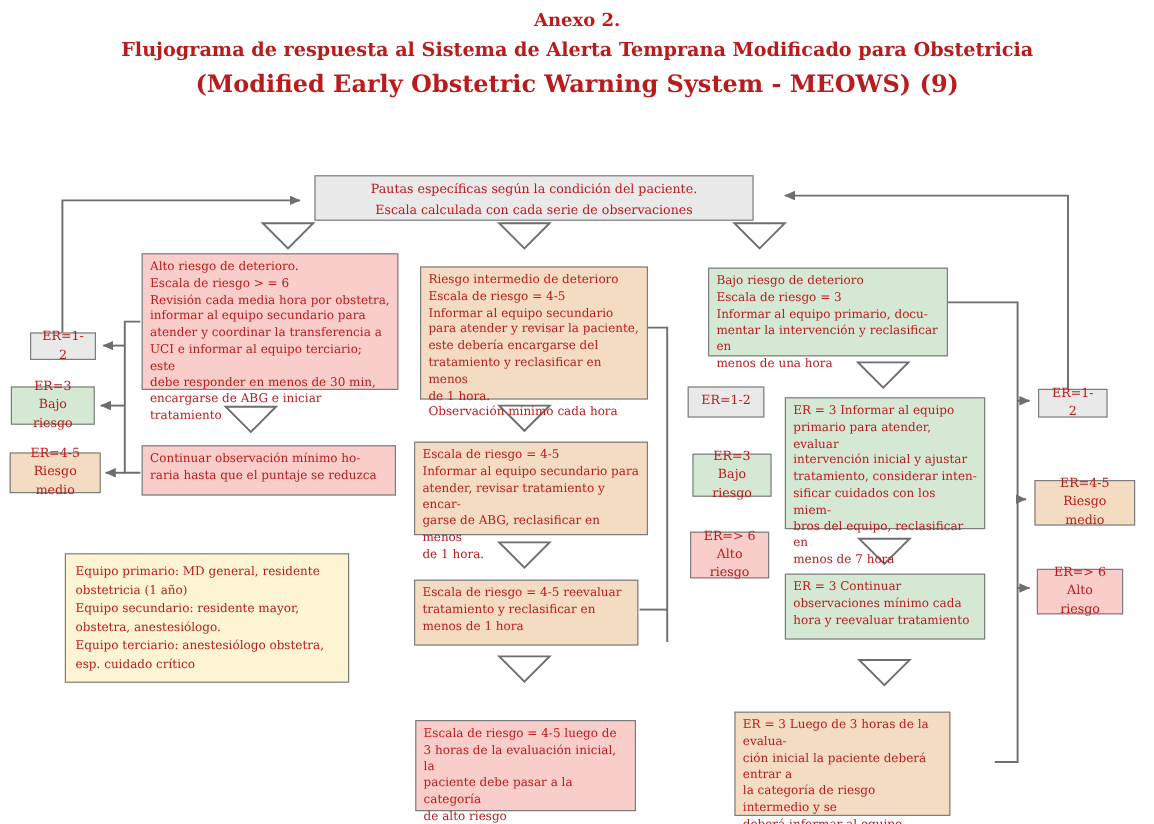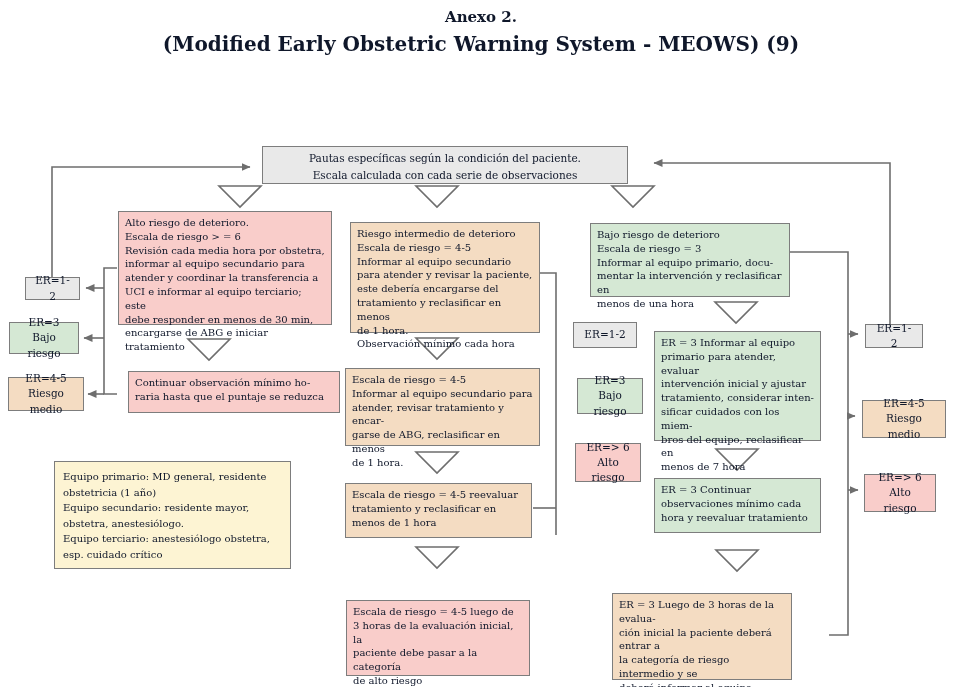--- a/index.html
+++ b/index.html
@@ -1,18 +1,18 @@
 <!DOCTYPE html>
 <html><head>
 <meta charset="utf-8">
 <style>
   html,body{margin:0;padding:0;background:#ffffff;}
   .stage{
     position:relative;width:962px;height:687px;background:#ffffff;
-    font-family:"DejaVu Serif","Liberation Serif",serif;color:#0f172a;
+    font-family:"DejaVu Serif","Liberation Serif",serif;color:#b91c1c;
     overflow:hidden;
   }
   .title-block{position:absolute;top:6px;left:0;width:962px;text-align:center;font-weight:bold;}
   .title-1{font-size:15px;margin:2px 0 6px 0;}
   .title-2{font-size:16px;margin:0 0 7px 0;}
   .title-3{font-size:20px;margin:0;}
   svg.connectors{position:absolute;left:0;top:0;z-index:0;}
   .box{
     position:absolute;z-index:1;box-sizing:border-box;
     border:1.4px solid #7d7d7d;
@@ -32,20 +32,21 @@
   }
   .teams{line-height:1.55;padding-top:7px;padding-left:8px;}
 </style>
 </head>
 <body>
 
 <div class="stage">
 
   <div class="title-block">
     <div class="title-1">Anexo 2.</div>
+    <div class="title-2">Flujograma de respuesta al Sistema de Alerta Temprana Modificado para Obstetricia</div>
     <div class="title-3">(Modified Early Obstetric Warning System - MEOWS) (9)</div>
   </div>
 
   <svg class="connectors" width="962" height="687" viewBox="0 0 962 687">
     <defs>
       <marker id="ah" markerWidth="10" markerHeight="9" refX="8.5" refY="4" orient="auto" markerUnits="userSpaceOnUse">
         <path d="M0,0 L9,4 L0,8 Z" fill="#6e6e6e"></path>
       </marker>
     </defs>
     <g stroke="#6e6e6e" stroke-width="1.6" fill="none">
@@ -85,21 +86,21 @@
 Escala calculada con cada serie de observaciones</div>
 
   <div class="box pink" style="left:118px;top:211px;width:214px;height:114px">Alto riesgo de deterioro.
 Escala de riesgo &gt; = 6
 Revisión cada media hora por obstetra,
 informar al equipo secundario para
 atender y coordinar la transferencia a
 UCI e informar al equipo terciario; este
 debe responder en menos de 30 min,
 encargarse de ABG e iniciar tratamiento</div>
-  <div class="box pink" style="left:128px;top:371px;width:212px;height:42px">Continuar observación mínimo ho-
+  <div class="box pink" style="left:118px;top:371px;width:212px;height:42px">Continuar observación mínimo ho-
 raria hasta que el puntaje se reduzca</div>
   <div class="box yellow teams" style="left:54px;top:461px;width:237px;height:108px">Equipo primario: MD general, residente
 obstetricia (1 año)
 Equipo secundario: residente mayor,
 obstetra, anestesiólogo.
 Equipo terciario: anestesiólogo obstetra,
 esp. cuidado crítico</div>
 
   <div class="box gray small" style="left:25px;top:277px;width:55px;height:23px">ER=1-2</div>
   <div class="box green small" style="left:9px;top:322px;width:70px;height:32px">ER=3

